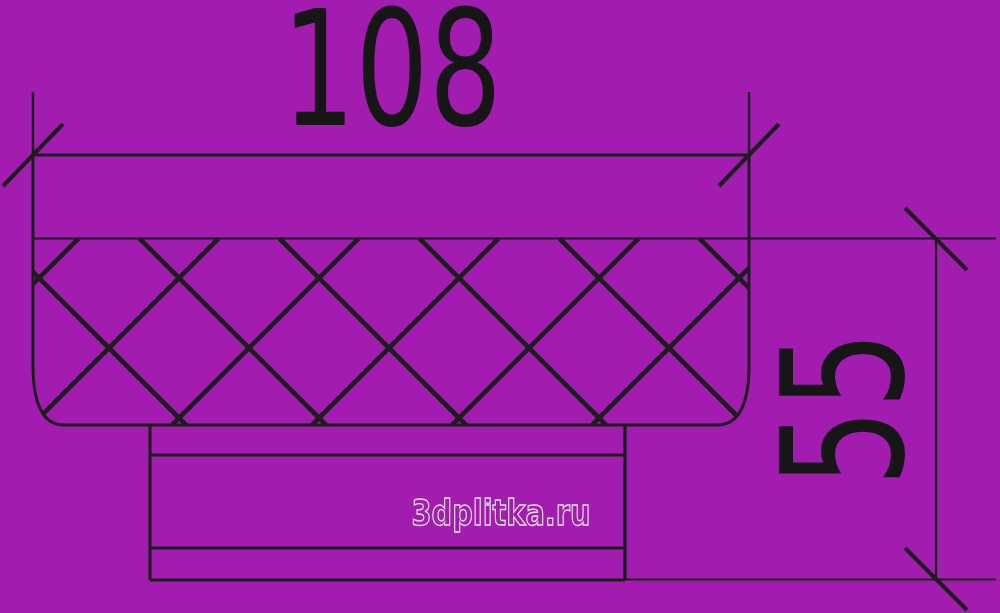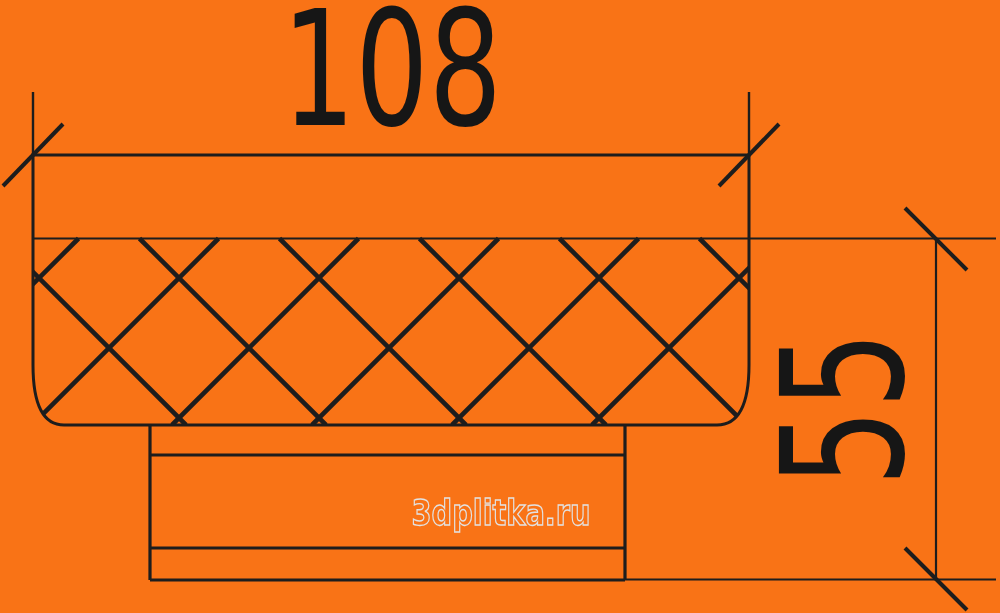--- a/index.html
+++ b/index.html
@@ -4,21 +4,21 @@
 <style>
   html, body {
     margin: 0;
     padding: 0;
     background: #ffffff;
   }
   #page {
     position: relative;
     width: 1000px;
     height: 613px;
-    background: #f97316;
+    background: #a21caf;
     overflow: hidden;
     font-family: "DejaVu Sans", sans-serif;
   }
   svg text {
     font-family: "DejaVu Sans", sans-serif;
   }
 </style>
 </head>
 <body>
 

